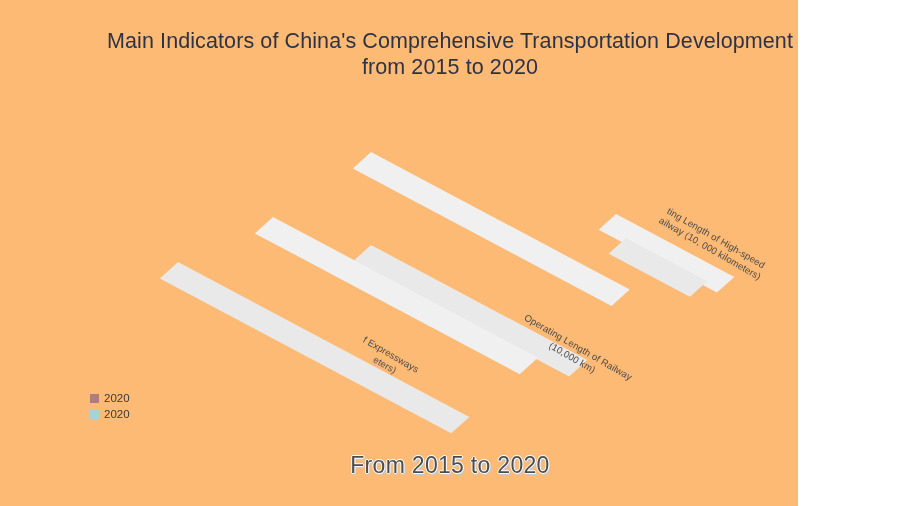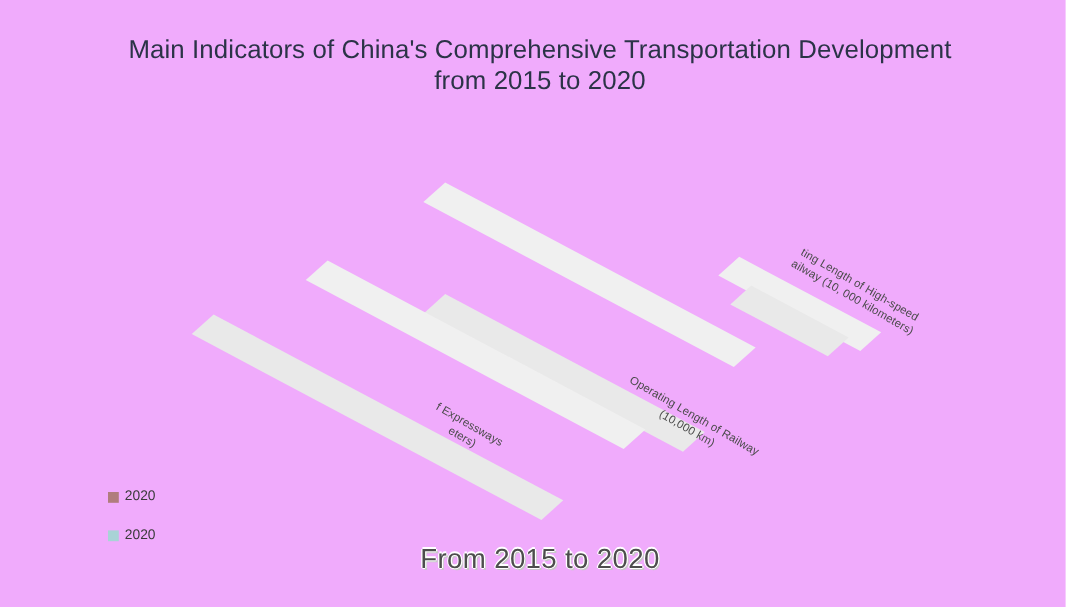--- a/index.html
+++ b/index.html
@@ -5,23 +5,23 @@
   html, body {
     margin: 0;
     padding: 0;
     background: #ffffff;
   }
   body {
     font-family: "Liberation Sans", sans-serif;
   }
   #slide {
     position: relative;
-    width: 888px;
+    width: 798px;
     height: 506px;
-    background: #f0abfc;
+    background: #fdba74;
     overflow: hidden;
   }
 
   
   #chart-title {
     position: absolute;
     left: 0;
     top: 28px;
     width: 900px;
     text-align: center;
@@ -73,21 +73,20 @@
     top: 391px;
     display: flex;
     flex-direction: column;
     gap: 2px;
   }
   .legend-row {
     display: flex;
     align-items: center;
     gap: 5px;
     height: 14px;
-    margin-top: 16px;
   }
   .legend-swatch {
     width: 9px;
     height: 9px;
     flex: none;
   }
   .legend-label {
     font-size: 11.5px;
     color: #3a3a3a;
     line-height: 13px;

